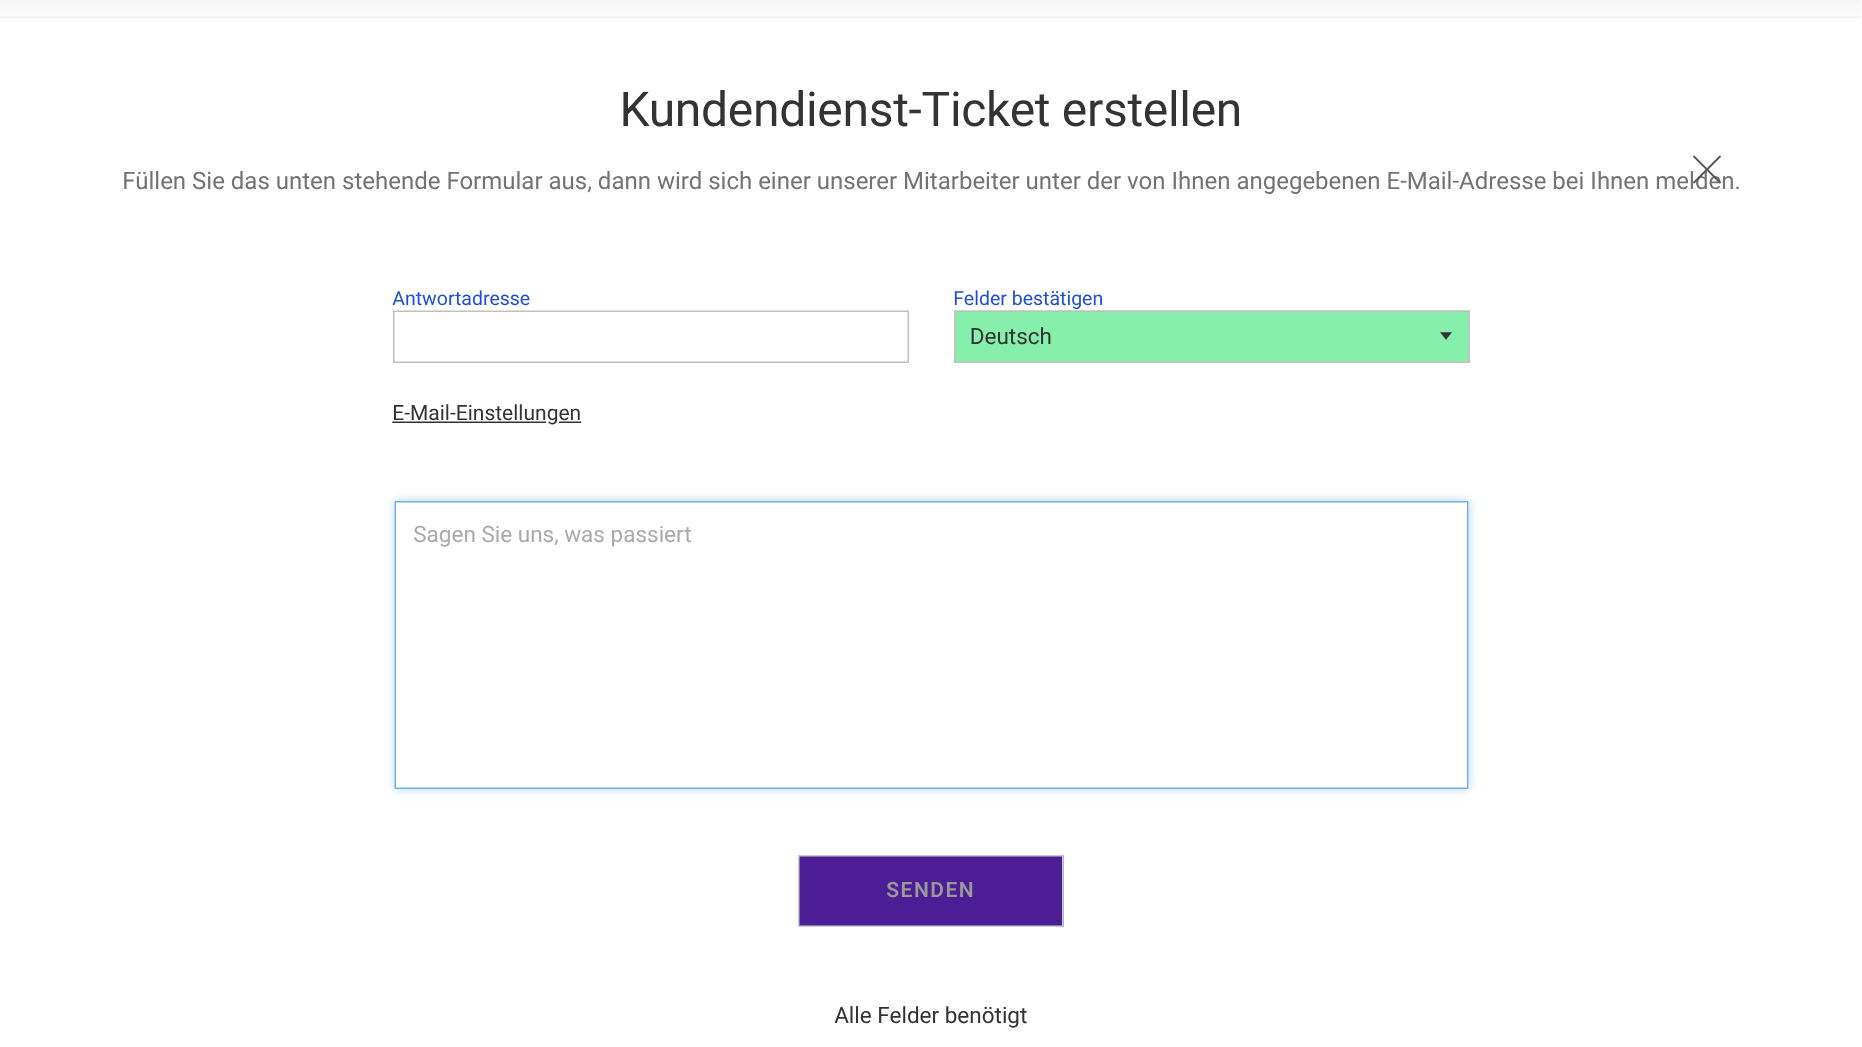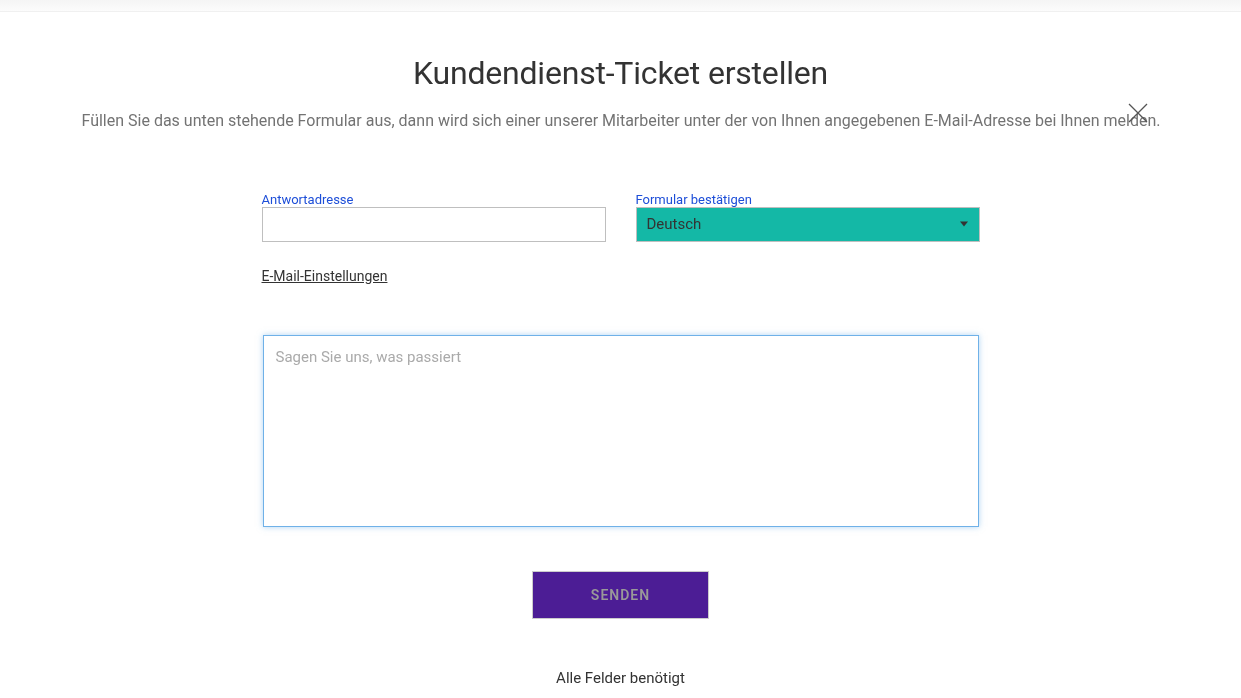--- a/index.html
+++ b/index.html
@@ -98,21 +98,21 @@
       width: 100%;
     }
     
     .select-input {
       width: 100%;
       height: 35px;
       border: 1px solid #bfbfbf;
       padding: 0 30px 0 10px;
       font-size: 15px;
       font-family: inherit;
-      background: #14b8a6;
+      background: #86efac;
       appearance: none;
       -webkit-appearance: none;
       outline: none;
       cursor: pointer;
       color: #333;
     }
     
     .select-caret {
       position: absolute;
       right: 12px;
@@ -204,21 +204,21 @@
 
   <div class="form-row">
 
     <div class="form-group">
       <label class="form-label">Antwortadresse</label>
       <input type="text" class="text-input" value="" style="">
       <a class="email-settings-link">E-Mail-Einstellungen</a>
     </div>
 
     <div class="form-group">
-      <label class="form-label">Formular bestätigen</label>
+      <label class="form-label">Felder bestätigen</label>
       <div class="select-wrap">
         <select class="select-input">
           <option>Deutsch</option>
         </select>
         <span class="select-caret"></span>
       </div>
     </div>
 
   </div>
 

